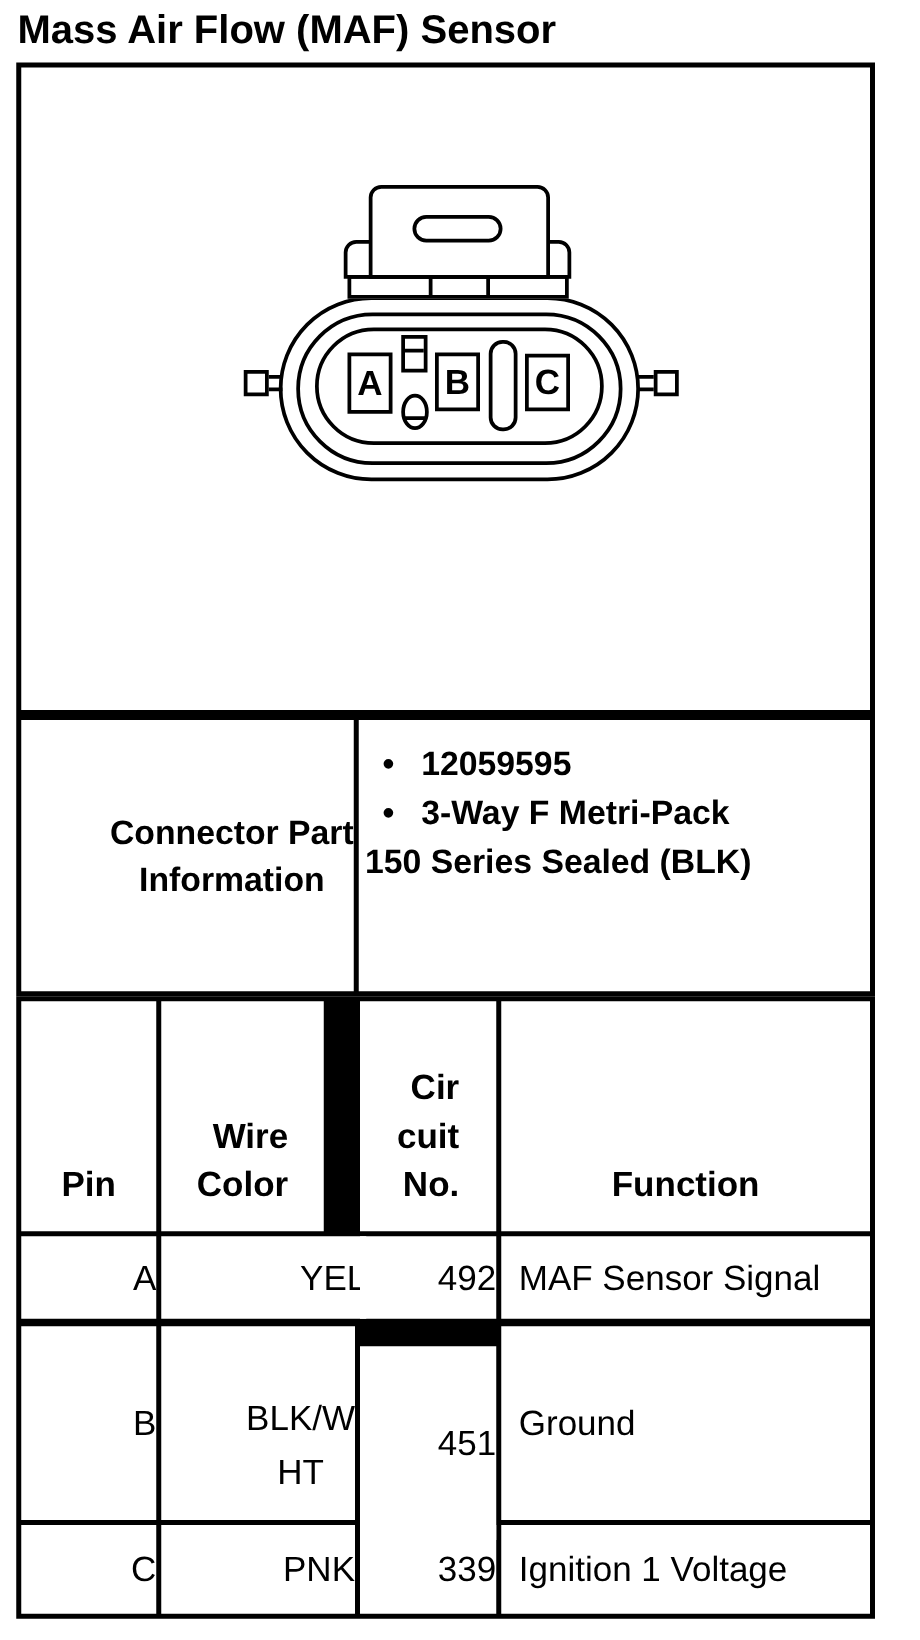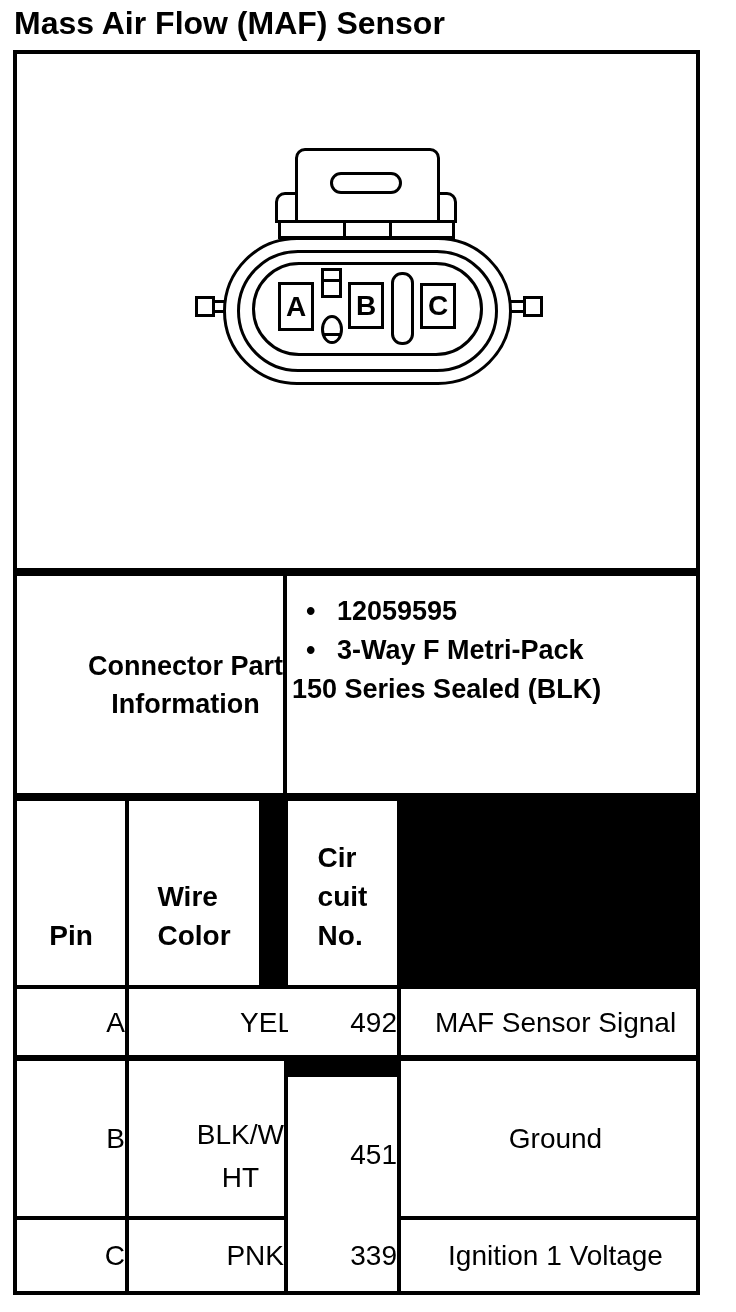--- a/index.html
+++ b/index.html
@@ -13,22 +13,22 @@
   
   .shape{position:absolute;box-sizing:border-box;border:3px solid #000;background:#fff;}
   .noborder-lr{border-left:none;border-right:none;}
   .fill{position:absolute;background:#000;}
   .pinbox{display:flex;align-items:center;justify-content:center;
           font-size:28px;font-weight:bold;line-height:1;}
   
   .grid{position:absolute;background:#000;}
   .cell{position:absolute;background:#fff;box-sizing:border-box;display:flex;}
   .c-center{align-items:center;justify-content:flex-end;text-align:center;}
-  .c-bottom{align-items:flex-end;justify-content:center;text-align:left;padding-bottom:30px;}
-  .c-left{align-items:center;justify-content:center;padding-left:14px;text-align:left;}
+  .c-bottom{align-items:flex-end;justify-content:center;text-align:right;padding-bottom:18px;}
+  .c-left{align-items:center;justify-content:flex-start;padding-left:14px;text-align:left;}
   .c-top{align-items:flex-start;justify-content:flex-start;padding-top:16px;}
   .hdr{font-size:28px;font-weight:bold;line-height:39px;}
   .data{font-size:28px;font-weight:normal;line-height:43px;}
   .parthead{font-size:27px;font-weight:bold;line-height:38px;text-align:center;}
   .bullets{font-size:27px;font-weight:bold;line-height:39px;}
   .bullet-row{display:flex;}
   .bullet-dot{display:inline-block;padding-left:19px;width:31px;box-sizing:content-box;}
   .wrap-line{margin-left:5px;}
   .shift-down{margin-top:34px;}
   .stack{display:flex;flex-direction:column;}
@@ -112,20 +112,23 @@
         <span>Color</span>
       </span>
     </div>
     <div class="cell c-bottom hdr" style="left:275px;top:4px;width:109px;height:184px;">
       <span class="stack">
         <span>Cir</span>
         <span>cuit</span>
         <span>No.</span>
       </span>
     </div>
+    <div class="cell c-bottom hdr" style="left:388px;top:4px;width:295px;height:184px;">
+      <span>Function</span>
+    </div>
 
     <div class="cell c-center data" style="left:4px;top:192px;width:108px;height:66px;">
       <span>A</span>
     </div>
     <div class="cell c-center data" style="left:116px;top:192px;width:164px;height:66px;">
       <span>YEL</span>
     </div>
     <div class="cell c-center data" style="left:275px;top:192px;width:109px;height:66px;">
       <span>492</span>
     </div>

